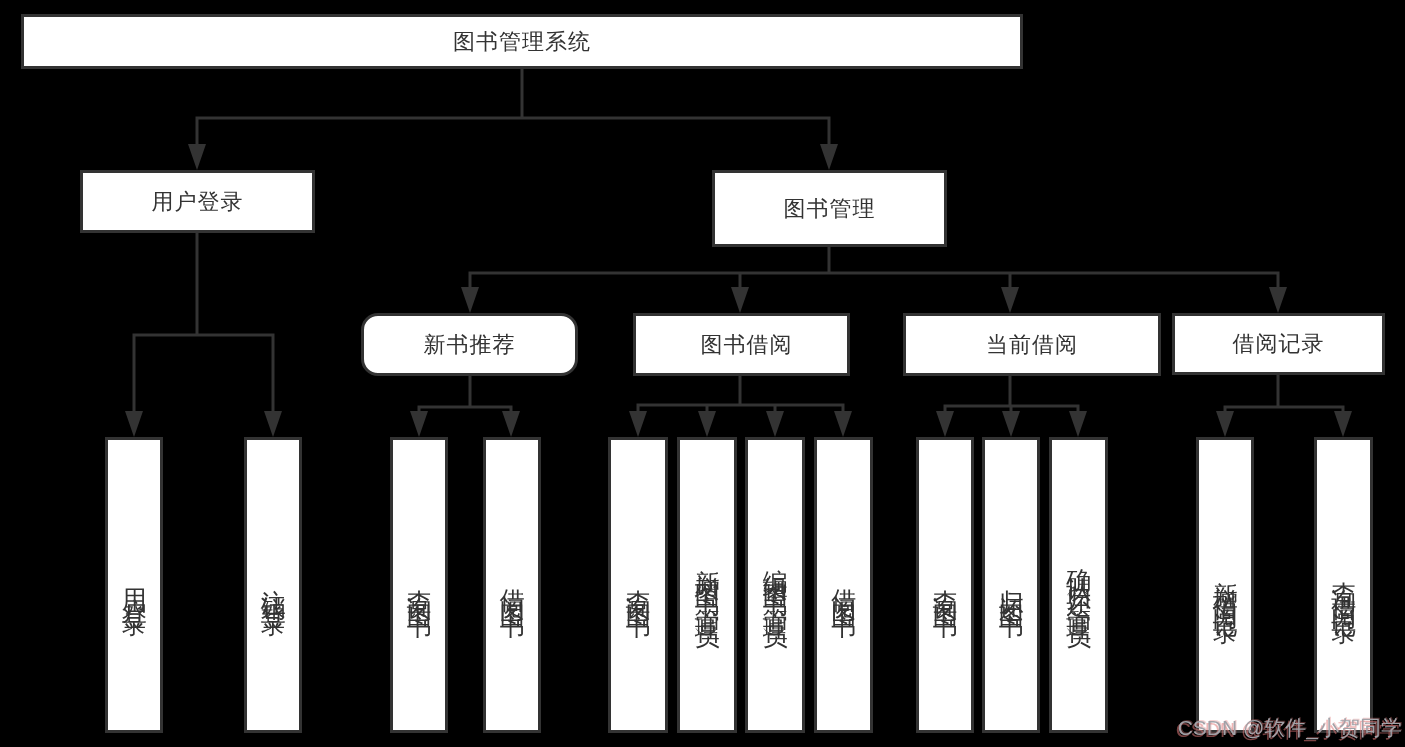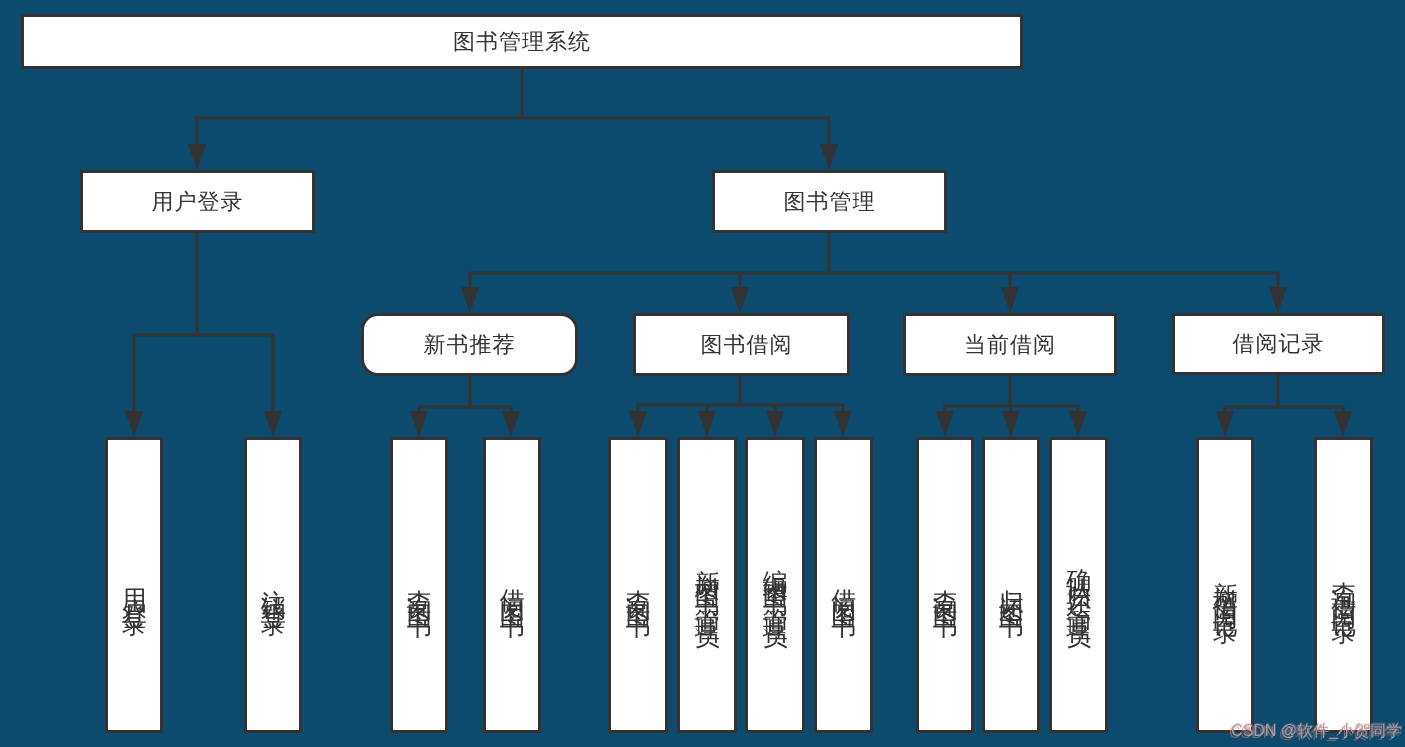--- a/index.html
+++ b/index.html
@@ -1,19 +1,19 @@
 <!DOCTYPE html>
 <html><head>
 <meta charset="utf-8">
 <style>
   html,body{margin:0;padding:0;background:#ffffff;}
   .canvas{
     position:relative;
     width:1405px;height:747px;
-    background:#0c4a6e;
+    background:#000000;
     font-family:"Liberation Sans", sans-serif;
     overflow:hidden;
   }
   .connectors{position:absolute;left:0;top:0;}
   .connectors path.ln{fill:none;stroke:#333333;stroke-width:3;}
   .connectors path.ah{fill:#333333;stroke:none;}
   .box{
     position:absolute;
     box-sizing:border-box;
     border:3px solid #333333;
@@ -29,21 +29,21 @@
     text-orientation:mixed;
     font-size:25px;
     letter-spacing:8px;
     line-height:1.1;
     color:#333333;
     white-space:nowrap;
   }
   .watermark{
     position:absolute;
     right:3px;bottom:5px;
-    font-size:16px;
+    font-size:21px;
     color:#a2a2a8;
     text-shadow:-2px 2px 0 rgba(224,122,122,0.55), 1px -1px 0 rgba(224,122,122,0.35);
     white-space:nowrap;
   }
 </style>
 </head>
 <body>
 
 <div class="canvas">
 
@@ -97,31 +97,31 @@
     </g>
   </svg>
 
   <div class="box hbox root" style="left:21px;top:14px;width:1002px;height:55px;">
     <span>图书管理系统</span>
   </div>
 
   <div class="box hbox" style="left:80px;top:170px;width:235px;height:63px;">
     <span>用户登录</span>
   </div>
-  <div class="box hbox" style="left:712px;top:170px;width:235px;height:63px;">
+  <div class="box hbox" style="left:712px;top:170px;width:235px;height:77px;">
     <span>图书管理</span>
   </div>
 
   <div class="box hbox" style="left:361px;top:313px;width:217px;height:63px;border-radius:17px;">
     <span>新书推荐</span>
   </div>
   <div class="box hbox" style="left:633px;top:313px;width:217px;height:63px;padding-left:10px;">
     <span>图书借阅</span>
   </div>
-  <div class="box hbox" style="left:903px;top:313px;width:214px;height:63px;">
+  <div class="box hbox" style="left:903px;top:313px;width:258px;height:63px;">
     <span>当前借阅</span>
   </div>
   <div class="box hbox" style="left:1172px;top:313px;width:213px;height:62px;">
     <span>借阅记录</span>
   </div>
 
   <div class="box leaf" style="left:105px;width:58px;">
     <span class="vtext">用户登录</span>
   </div>
   <div class="box leaf" style="left:244px;width:58px;">

